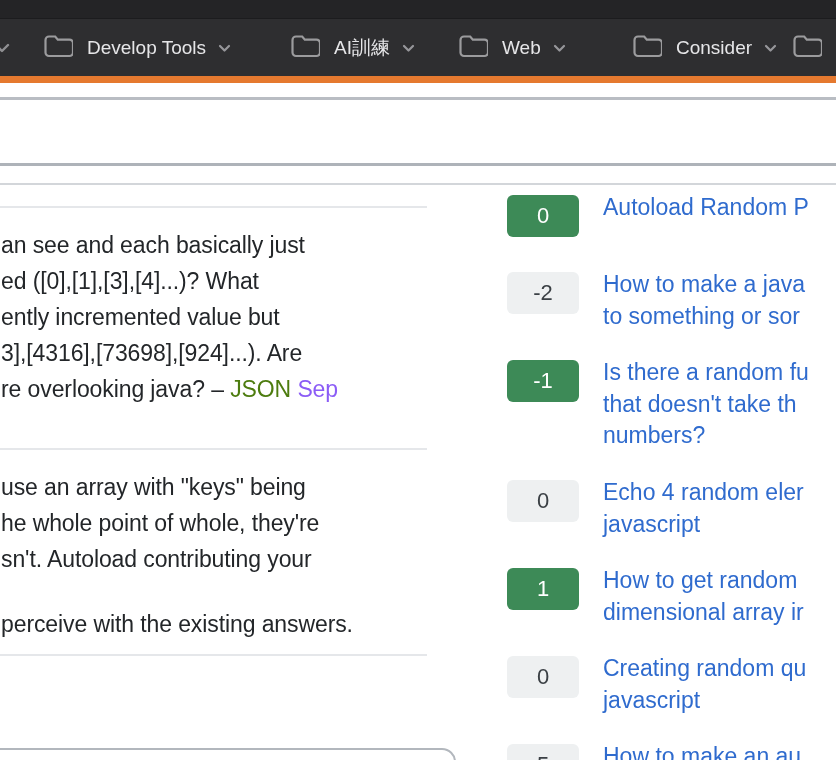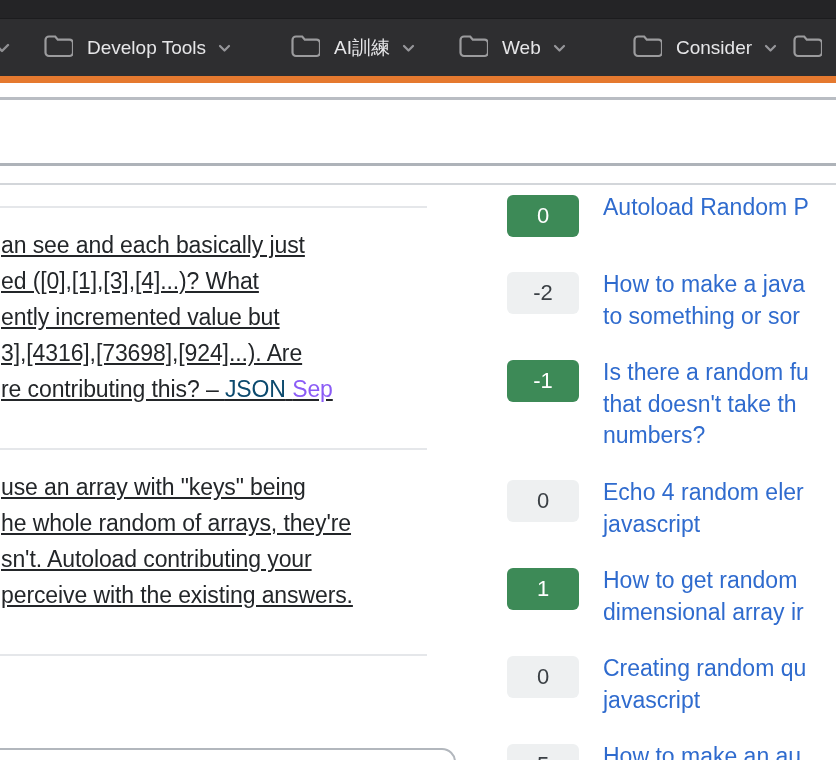--- a/index.html
+++ b/index.html
@@ -36,23 +36,23 @@
   .hline-2{top:163px;height:3px;background:#aeb3b9;}
   .hline-3{top:183px;height:2px;background:#d3d6da;}
   .comment-sep{position:absolute;left:0;width:427px;height:2px;background:#e5e7ea;}
   .sep-a{top:206px;}
   .sep-b{top:448px;}
   .sep-c{top:654px;}
   
   .comment-line{
     position:absolute;left:1px;
     font-size:23px;line-height:36px;color:#232629;
-    white-space:nowrap;letter-spacing:-0.1px;text-decoration:underline;
-  }
-  .author-link{color:#0c4a6e;text-decoration:none;cursor:pointer;}
+    white-space:nowrap;letter-spacing:-0.1px;
+  }
+  .author-link{color:#4d7c0f;text-decoration:none;cursor:pointer;}
   .comment-date{color:#8b5cf6;}
   
   .editor-box{
     position:absolute;left:-26px;top:748px;width:482px;height:60px;
     background:#fff;border:2.5px solid #b2b7bd;border-radius:14px;
     box-sizing:border-box;
   }
   
   .rq-row{position:absolute;left:507px;}
   .rq-badge{
@@ -152,30 +152,30 @@
 <div class="hline hline-2"></div>
 <div class="hline hline-3"></div>
 
 <div class="comment-sep sep-a"></div>
 
 <div>
   <div class="comment-line" style="top:227px">an see and each basically just</div>
   <div class="comment-line" style="top:263px">ed ([0],[1],[3],[4]...)? What</div>
   <div class="comment-line" style="top:299px">ently incremented value but</div>
   <div class="comment-line" style="top:335px">3],[4316],[73698],[924]...). Are</div>
-  <div class="comment-line" style="top:371px"><span>re contributing this? – </span><a class="author-link">JSON</a><span class="comment-date"> </span><span class="comment-date">Sep</span></div>
+  <div class="comment-line" style="top:371px"><span>re overlooking java? – </span><a class="author-link">JSON</a><span class="comment-date"> </span><span class="comment-date">Sep</span></div>
 </div>
 
 <div class="comment-sep sep-b"></div>
 
 <div>
   <div class="comment-line" style="top:469px">use an array with "keys" being</div>
-  <div class="comment-line" style="top:505px">he whole random of arrays, they're</div>
+  <div class="comment-line" style="top:505px">he whole point of whole, they're</div>
   <div class="comment-line" style="top:541px">sn't. Autoload contributing your</div>
-  <div class="comment-line" style="top:577px">perceive with the existing answers.</div>
+  <div class="comment-line" style="top:606px">perceive with the existing answers.</div>
 </div>
 
 <div class="comment-sep sep-c"></div>
 
 <div class="editor-box"></div>
 
 <div>
 
   <div class="rq-row" style="top:195px">
     <span class="rq-badge answered">0</span>

